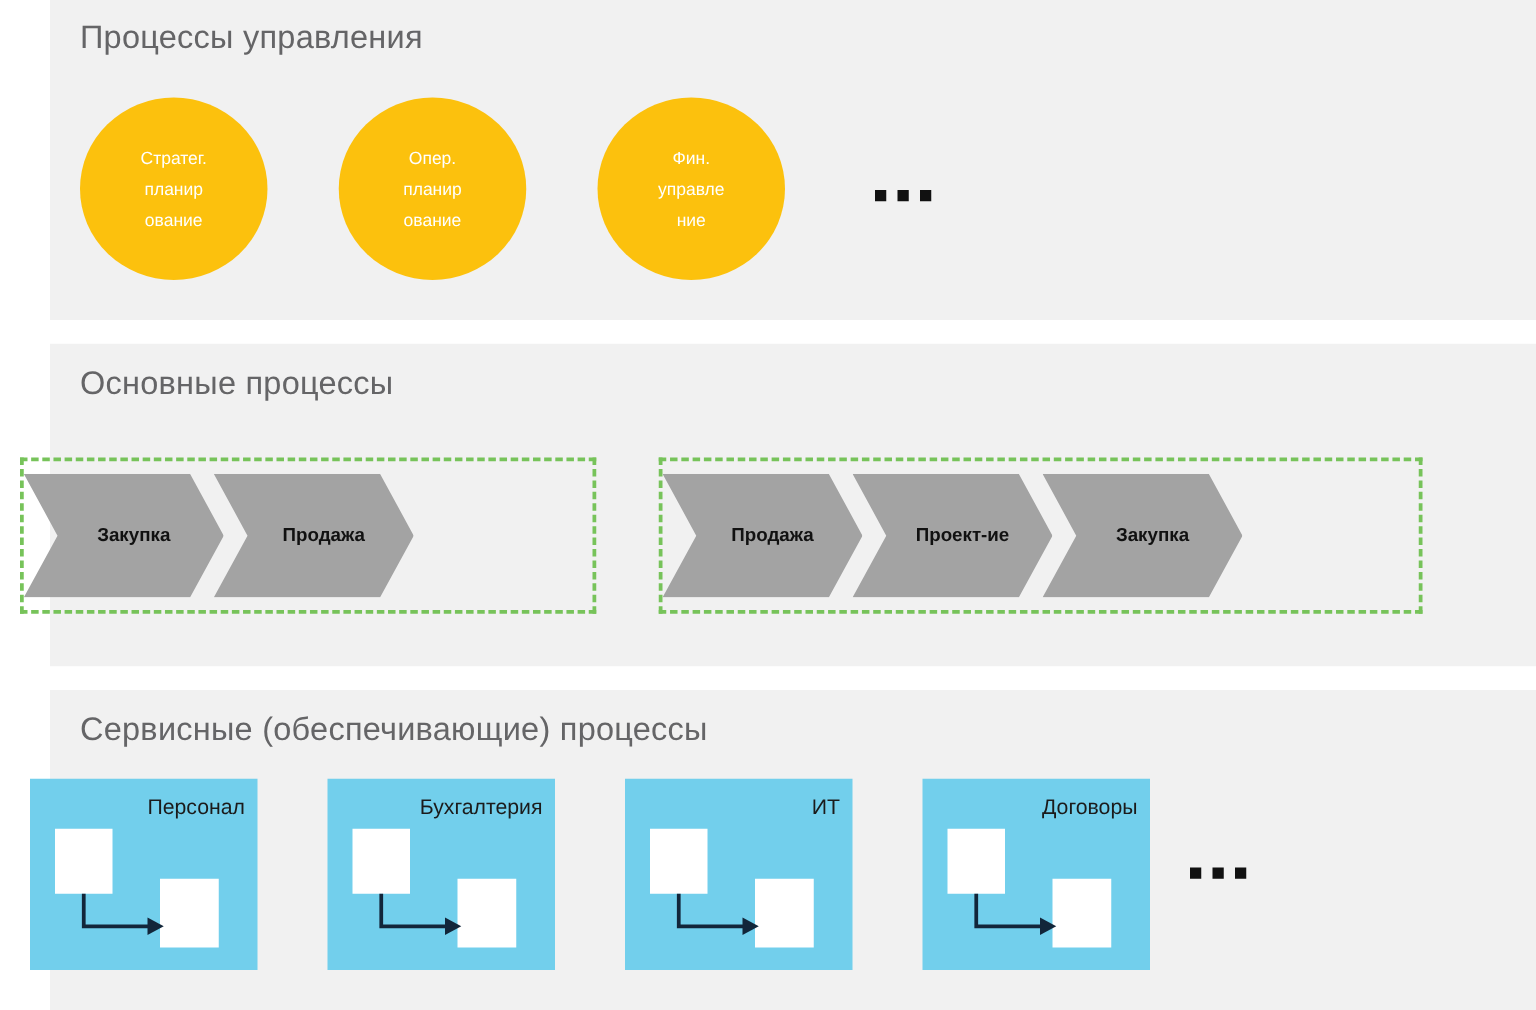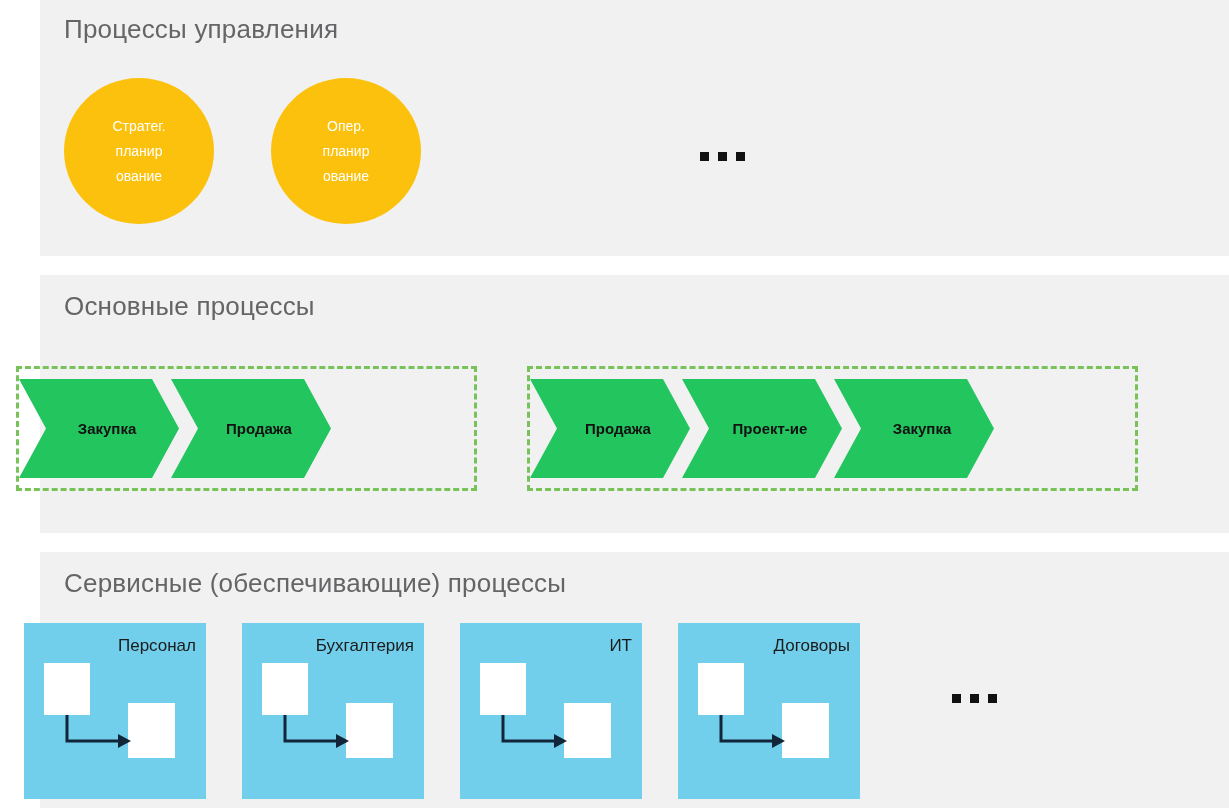--- a/index.html
+++ b/index.html
@@ -66,43 +66,43 @@
     padding:9px 0;
     display:flex;
     align-items:center;
   }
   #chain-1{left:16px;width:461px;height:125px;}
   #chain-2{left:527px;width:611px;height:125px;}
 
   .chev{
     position:relative;
     height:99px;
-    background:#22c55e;
+    background:#a3a3a3;
     display:flex;
     align-items:center;
     justify-content:center;
     color:#111111;
     font-size:15px;
     font-weight:bold;
     white-space:nowrap;
     -webkit-clip-path:polygon(0 0, calc(100% - 27px) 0, 100% 50%, calc(100% - 27px) 100%, 0 100%, 27px 50%);
     clip-path:polygon(0 0, calc(100% - 27px) 0, 100% 50%, calc(100% - 27px) 100%, 0 100%, 27px 50%);
     margin-right:-8px;
   }
   #chain-1 .chev{width:160px;}
   #chain-2 .chev{width:160px;}
   .chev span{padding-left:16px;}
 
   
   .cards{position:absolute;top:623px;left:24px;display:flex;}
   .card{
     position:relative;
-    width:182px;height:176px;
+    width:182px;height:153px;
     background:#72cfec;
-    margin-right:36px;
+    margin-right:56px;
     box-sizing:border-box;
     overflow:hidden;
     text-align:center;
   }
   .card-label{
     position:absolute;
     right:10px;top:13px;
     font-size:17px;
     color:#1b1b1b;
     white-space:nowrap;
@@ -126,20 +126,27 @@
         <span>ование</span>
       </div>
     </div>
     <div class="circle">
       <div>
         <span>Опер.</span>
         <span>планир</span>
         <span>ование</span>
       </div>
     </div>
+    <div class="circle">
+      <div>
+        <span>Фин.</span>
+        <span>управле</span>
+        <span>ние</span>
+      </div>
+    </div>
   </div>
 
   <div class="dots" id="dots-management">
     <i></i>
     <i></i>
     <i></i>
   </div>
 </div>
 
 <div class="panel" id="panel-core">

